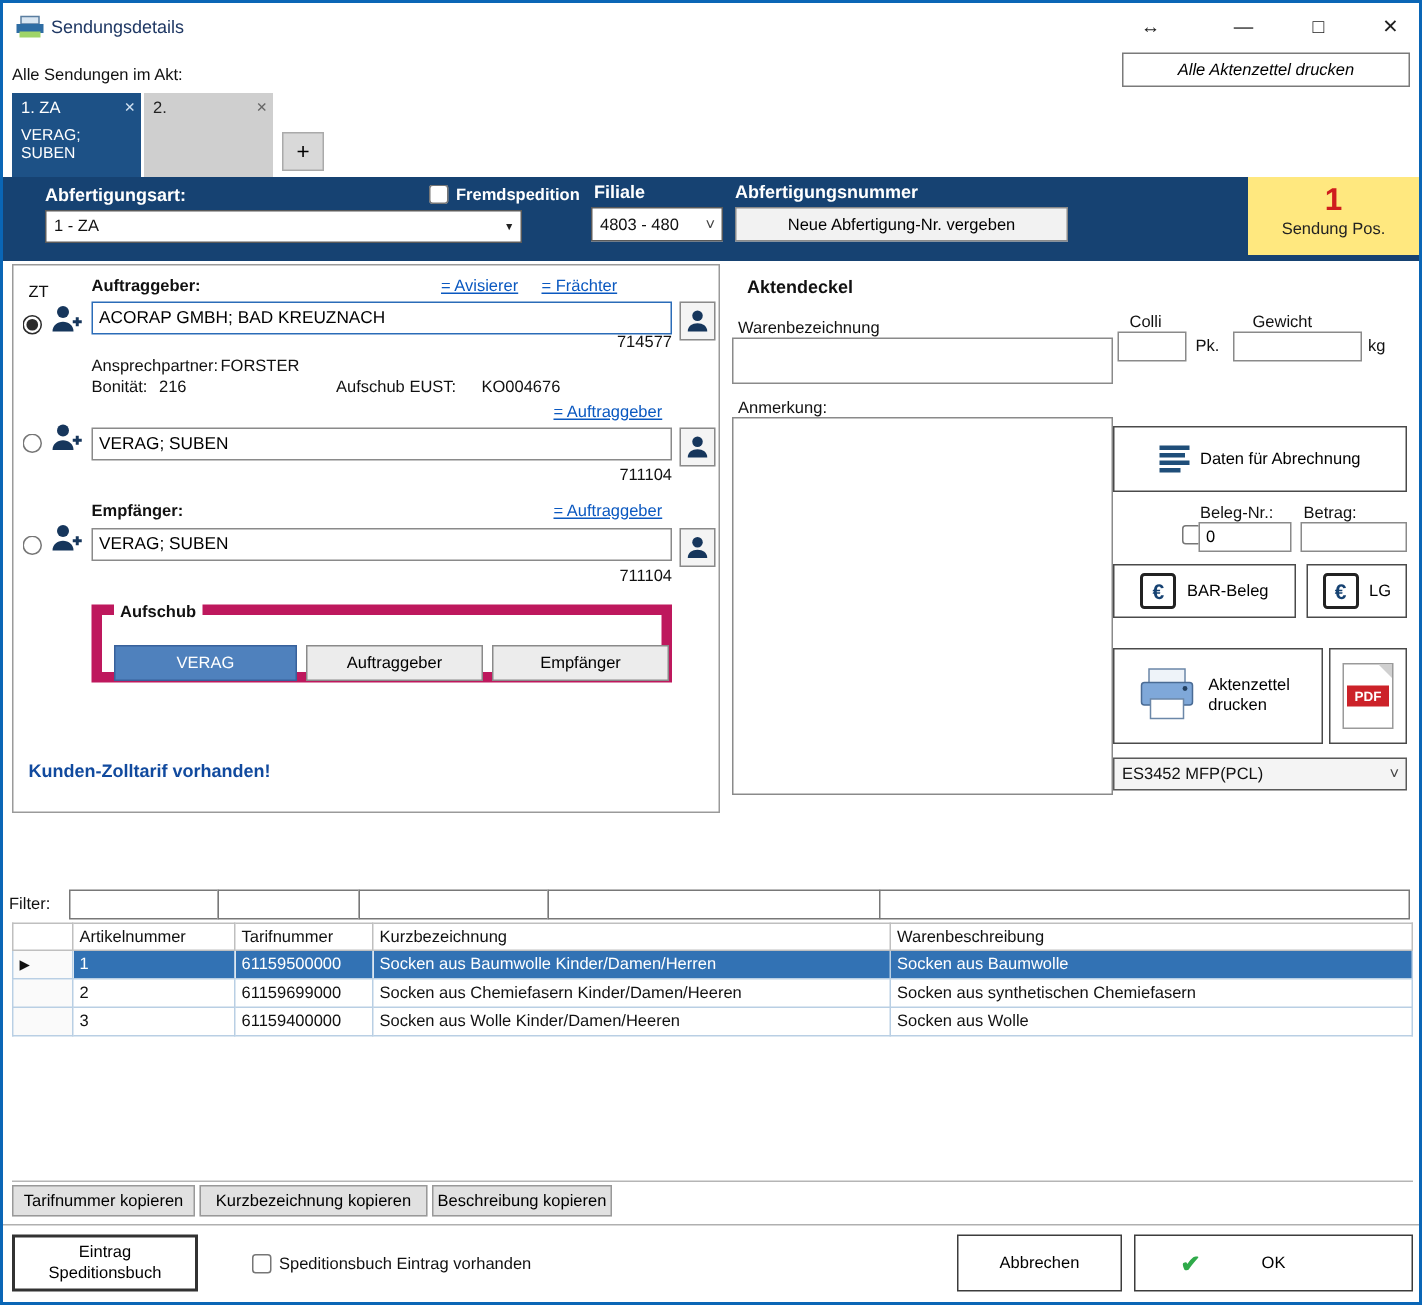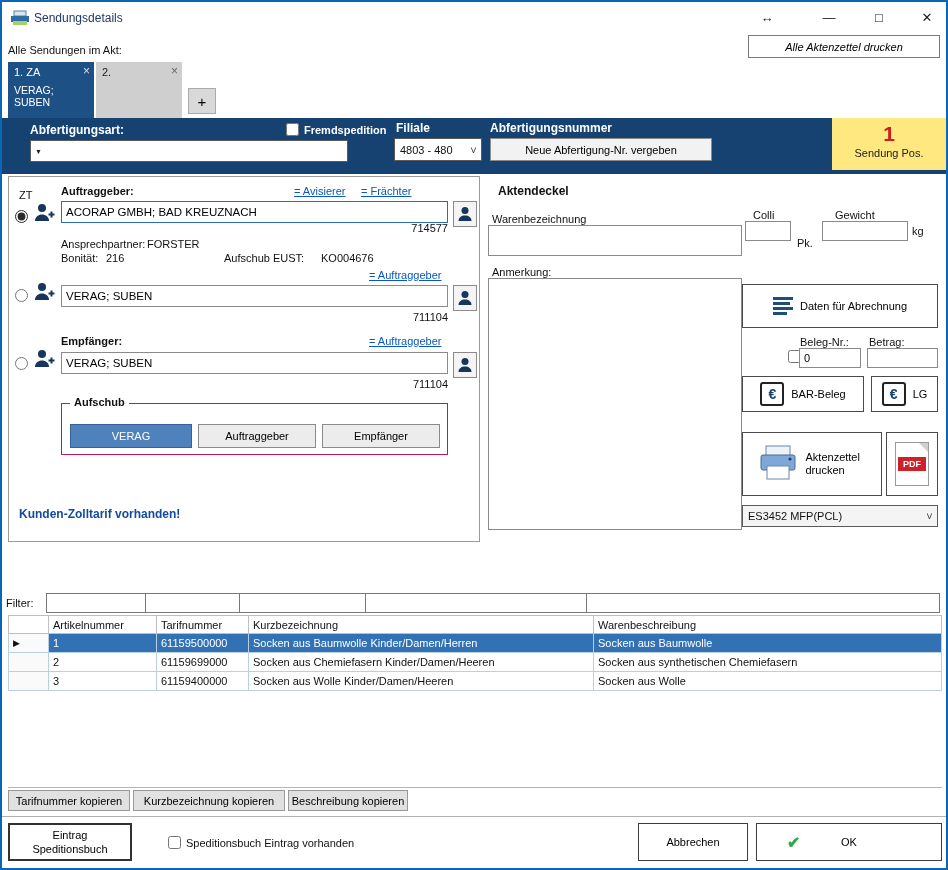--- a/index.html
+++ b/index.html
@@ -39,21 +39,21 @@
   .pos-lbl { font-size:11px; color:#222; }
 
   
   .left-panel { left:6px; top:174px; width:472px; height:366px; border:1px solid #9a9a9a; background:#fff; }
   .blabel { font-weight:bold; font-size:11px; }
   .link { color:#0a58c0; text-decoration:underline; font-size:11px; cursor:pointer; }
   .pinput { border:1px solid #8a8a8a; height:22px; padding:0 4px; font-family:inherit; font-size:11.5px; width:387px; }
   .pinput.focused { border:1px solid #2b6cb8; }
   .icon-btn { width:24px; height:26px; background:#f4f4f4; border:1px solid #8a8a8a; display:flex; align-items:center; justify-content:center; cursor:pointer; }
   .num { width:387px; text-align:right; font-size:11px; }
-  .groupbox { border:1px solid #be185d; position:absolute; }
+  .groupbox { border:7px solid #be185d; position:absolute; }
   .gb-label { position:absolute; top:-8px; left:8px; background:#fff; padding:0 4px; font-weight:bold; }
   .gb-btn { position:absolute; top:20px; height:24px; border:1px solid #8a8a8a; background:#ececec; font-size:11px; cursor:pointer; font-family:inherit; }
   .gb-btn.active { background:#4f81bd; border-color:#38619b; color:#fff; }
   .note { color:#114a9e; font-weight:bold; font-size:12px; }
 
   
   .sec-title { font-weight:bold; font-size:12px; }
   .plain-input { border:1px solid #8a8a8a; padding:0 4px; font-family:inherit; font-size:11px; }
   .big-btn { background:#fff; border:1px solid #4a4a4a; cursor:pointer; font-family:inherit; font-size:11px; display:flex; align-items:center; justify-content:center; gap:7px; }
   .listicon { width:20px; height:18px; display:flex; flex-direction:column; justify-content:space-between; }
@@ -118,20 +118,21 @@
   </div>
   <button class="abs plus-btn" style="left:186px;top:86px;width:28px;height:26px;">+</button>
 
   <div class="abs band">
     <span class="abs bandlbl" style="left:28px;top:5px;">Abfertigungsart:</span>
     <label class="abs clabel" style="left:284px;top:5px;">
       <input type="checkbox" style="">
       <span class="bandlbl" style="font-size:11px;">Fremdspedition</span>
     </label>
     <div class="abs combo" style="left:28px;top:22px;width:318px;height:22px;">
+      <span class="txt">1 - ZA</span>
       <span class="arr">▼</span>
     </div>
     <span class="abs bandlbl" style="left:394px;top:3px;">Filiale</span>
     <div class="abs combo" style="left:392px;top:20px;width:88px;height:23px;">
       <span class="txt">4803 - 480</span>
       <span class="chev">˅</span>
     </div>
     <span class="abs bandlbl" style="left:488px;top:3px;">Abfertigungsnummer</span>
     <button class="abs band-btn" style="left:488px;top:20px;width:222px;height:23px;">Neue Abfertigung-Nr. vergeben</button>
     <div class="abs yellow" style="left:830px;top:0;width:114px;height:52px;">
@@ -218,21 +219,21 @@
   </div>
 
   <span class="abs sec-title" style="left:486px;top:182px;margin-left:10px;">Aktendeckel</span>
   <span class="abs" style="left:490px;top:211px;">Warenbezeichnung</span>
   <input class="abs plain-input" style="left: 486px; top: 223px; width: 254px; height: 31px;">
   <span class="abs" style="left:490px;top:264px;">Anmerkung:</span>
   <textarea class="abs plain-input" style="left: 486px; top: 276px; width: 254px; height: 252px; resize: none;"></textarea>
 
   <span class="abs" style="left:751px;top:207px;">Colli</span>
   <input class="abs plain-input" style="left: 743px; top: 219px; width: 46px; height: 20px;">
-  <span class="abs" style="left:795px;top:235px;text-align:center;">Pk.</span>
+  <span class="abs" style="left:795px;top:223px;text-align:center;">Pk.</span>
   <span class="abs" style="left:833px;top:207px;">Gewicht</span>
   <input class="abs plain-input" style="left: 820px; top: 219px; width: 86px; height: 20px;">
   <span class="abs" style="left:910px;top:223px;">kg</span>
 
   <button class="abs big-btn" style="left:740px;top:282px;width:196px;height:44px;">
     <span class="listicon">
         <i style="width:100%"></i>
         <i style="width:85%"></i>
         <i style="width:100%"></i>
         <i style="width:70%"></i>

